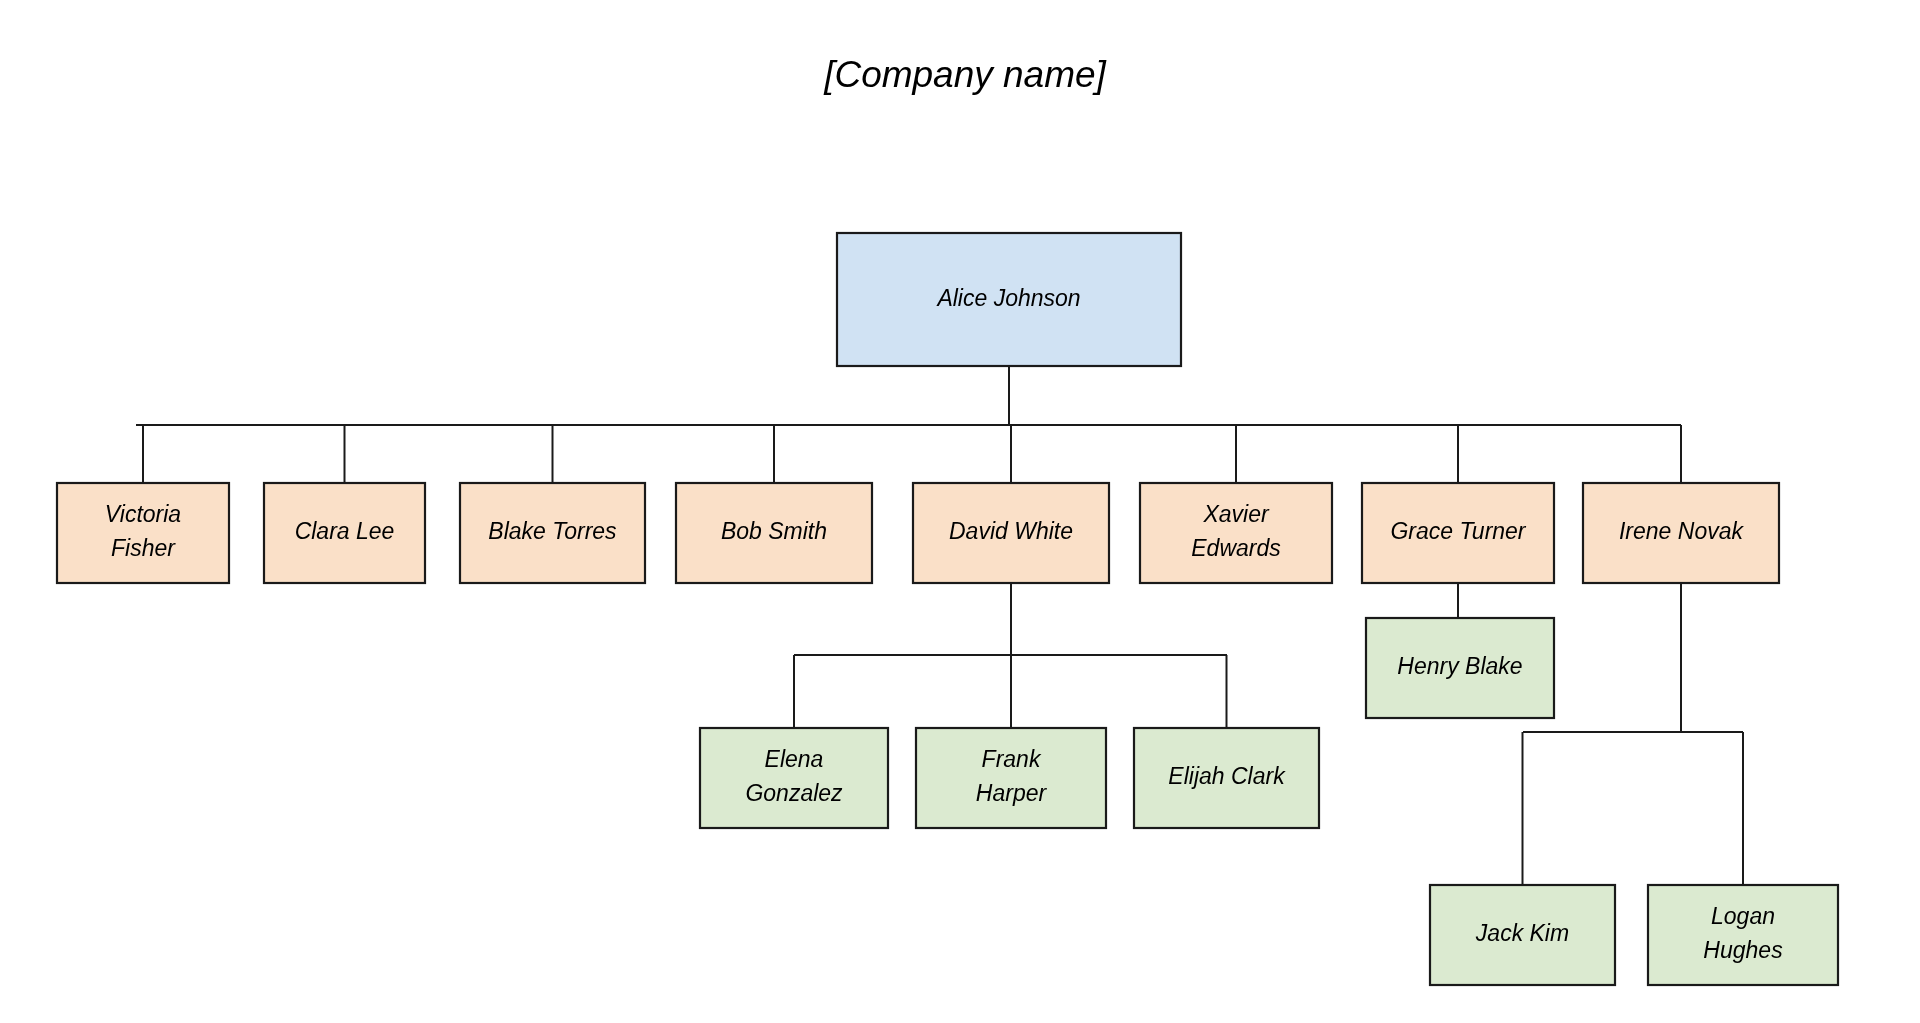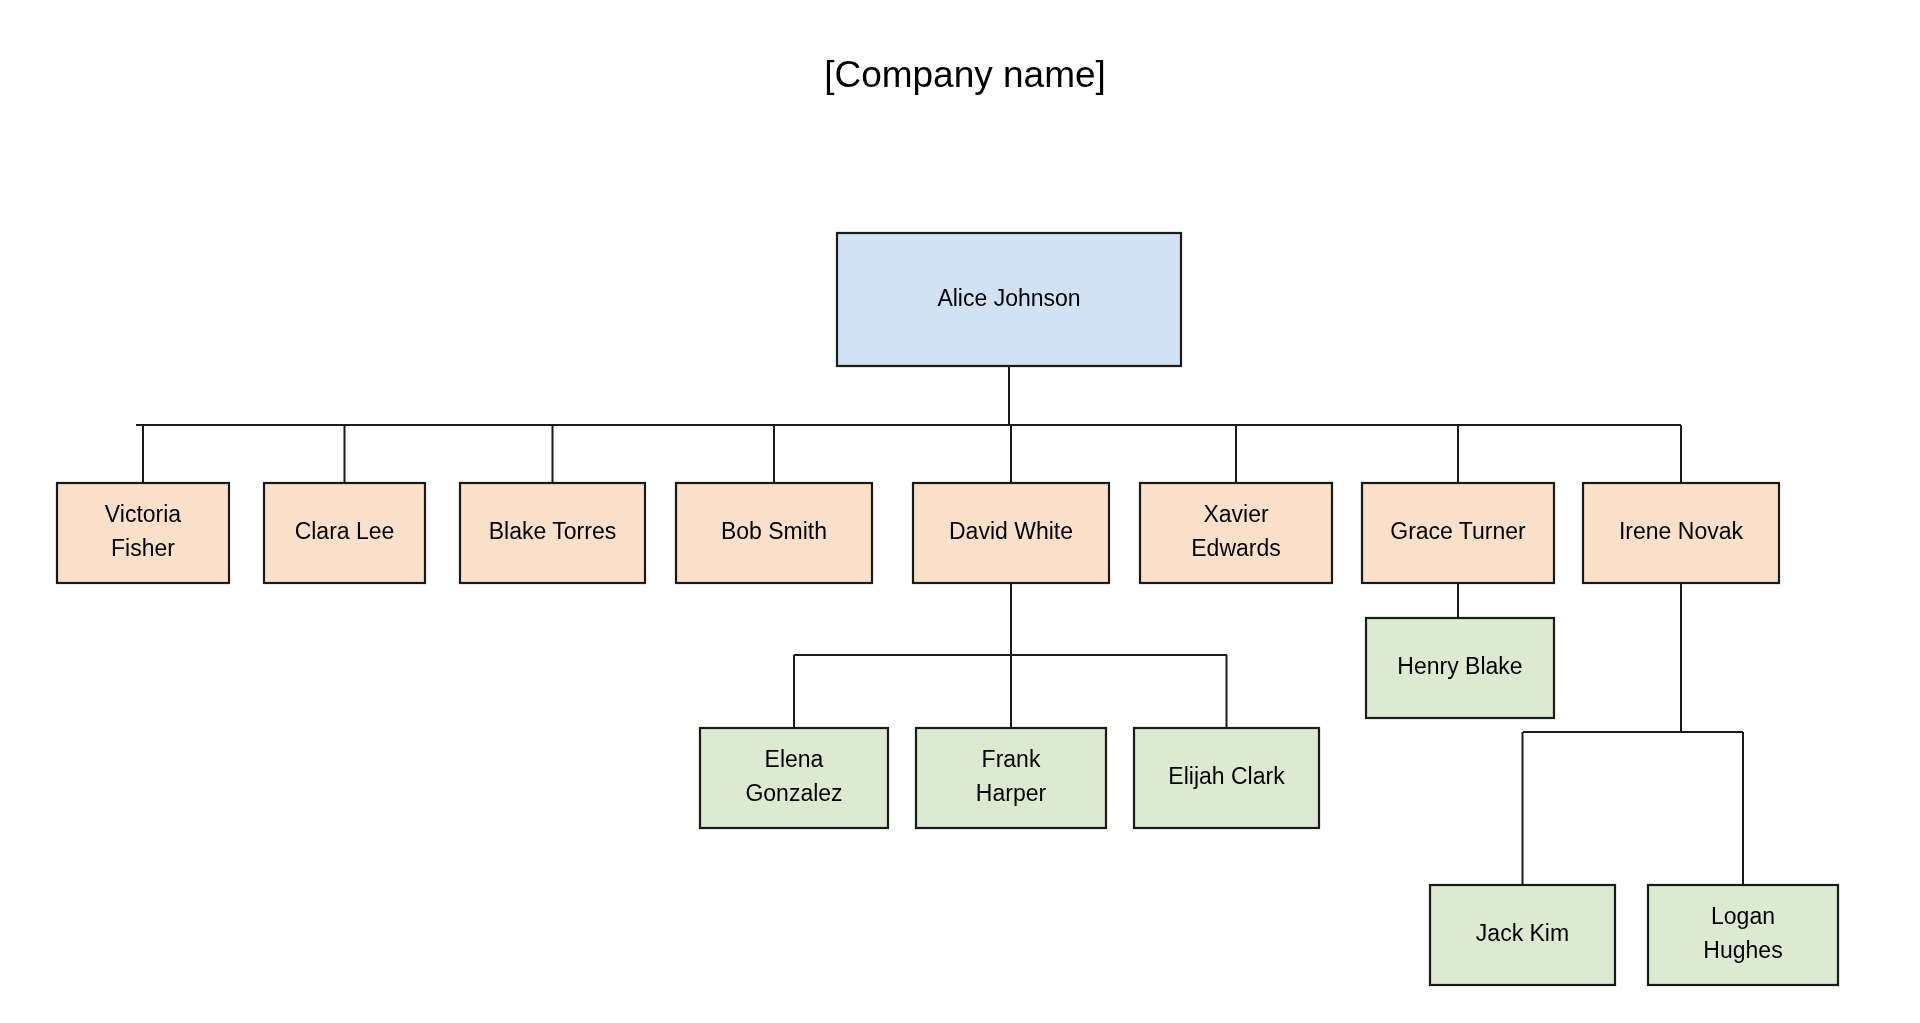--- a/index.html
+++ b/index.html
@@ -11,20 +11,21 @@
     width: 1920px;
     height: 1023px;
     font-family: "Liberation Sans", sans-serif;
     overflow: hidden;
   }
   #chart-root {
     position: relative;
     width: 1920px;
     height: 1023px;
     background: #f9a8d4;
+    font-style: italic;
   }
   #org-svg {
     position: absolute;
     left: 0;
     top: 0;
     width: 1920px;
     height: 1023px;
     display: block;
   }
   .chart-title {

